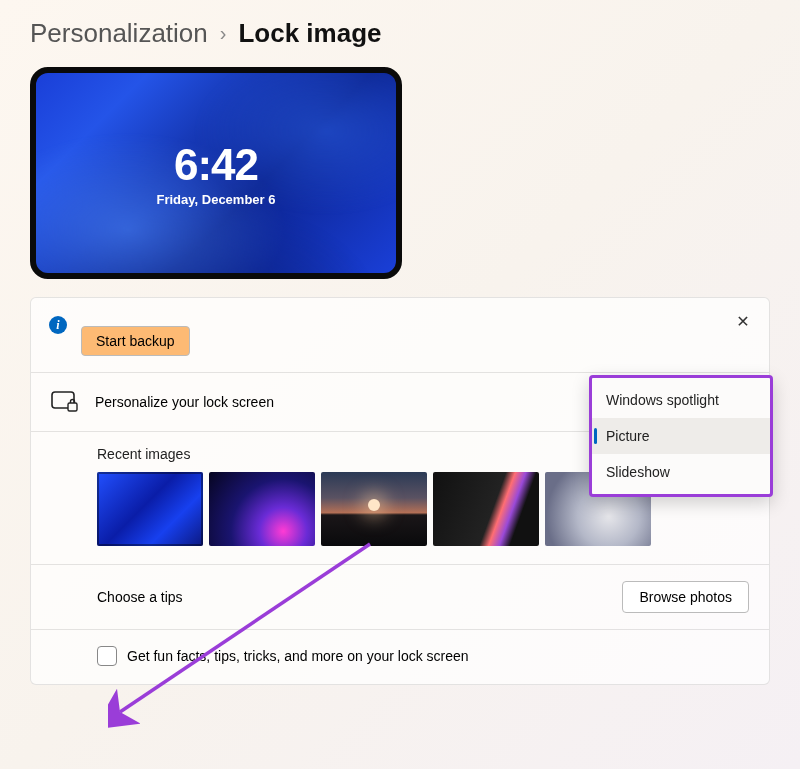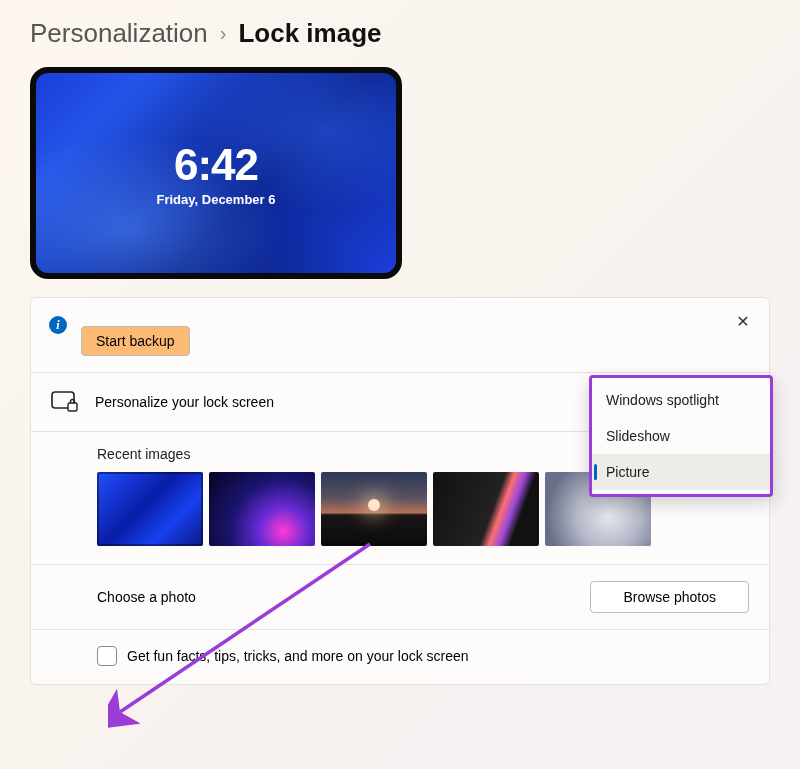--- a/index.html
+++ b/index.html
@@ -118,21 +118,21 @@
   .thumb.t3::after{content:"";position:absolute;left:50%;top:44%;width:12px;height:12px;border-radius:50%;background:#ffe6c8;box-shadow:0 0 18px 6px rgba(255,210,160,.55);transform:translate(-50%,-50%);}
   .thumb.t4 { background: linear-gradient(110deg,#111 0%,#222 55%,#ff6e73 62%,#9a4ad8 70%,#111 78%,#111 100%);}
   .thumb.t5 { background: radial-gradient(circle at 60% 60%,#e6e6ea 0%,#b4b8c8 40%,#6a6e88 80%);}
 
   .choose-row {
     border-top:1px solid rgba(0,0,0,.1);
     padding:16px 20px 16px 66px;
     display:flex; align-items:center; justify-content:space-between;
   }
   .browse-btn {
-    padding:7px 32px; font-size:14px; background:#fff;
+    padding:7px 16px; font-size:14px; background:#fff;
     border:1px solid #bbb; border-radius:4px; cursor:pointer;
   }
   .check-row {
     border-top:1px solid rgba(0,0,0,.1);
     padding:16px 20px 18px 66px;
     display:flex; align-items:center; gap:10px;
   }
   .chk {
     width:20px; height:20px; border:1.5px solid #888; border-radius:4px;
     background:#fff; cursor:pointer;
@@ -174,38 +174,38 @@
       <svg width="28" height="22" viewBox="0 0 28 22">
         <rect x="1" y="1" width="22" height="16" rx="3" fill="none" stroke="#222" stroke-width="1.6"></rect>
         <rect x="17" y="12" width="9" height="8" rx="1.5" fill="#fcfbf8" stroke="#222" stroke-width="1.4"></rect>
         <path d="M19.5 12 v-1.5 a2 2 0 0 1 4 0 V12" fill="none" stroke="#222" stroke-width="1.4"></path>
       </svg>
     </div>
     <div class="row-label">Personalize your lock screen</div>
 
     <div class="dropdown">
       <div class="dropdown-item">Windows spotlight</div>
+      <div class="dropdown-item selected">Picture</div>
       <div class="dropdown-item">Slideshow</div>
-      <div class="dropdown-item selected">Picture</div>
     </div>
   </div>
 
   <div class="recent-block">
     <div class="recent-title">Recent images</div>
     <div class="thumbs">
       <div class="thumb t1"></div>
       <div class="thumb t2"></div>
       <div class="thumb t3"></div>
       <div class="thumb t4"></div>
       <div class="thumb t5"></div>
     </div>
   </div>
 
   <div class="choose-row">
-    <div class="row-label">Choose a photo</div>
+    <div class="row-label">Choose a tips</div>
     <button class="browse-btn">Browse photos</button>
   </div>
 
   <div class="check-row">
     <div class="chk"></div>
     <div class="row-label">Get fun facts, tips, tricks, and more on your lock screen</div>
   </div>
 
 </div>
 

